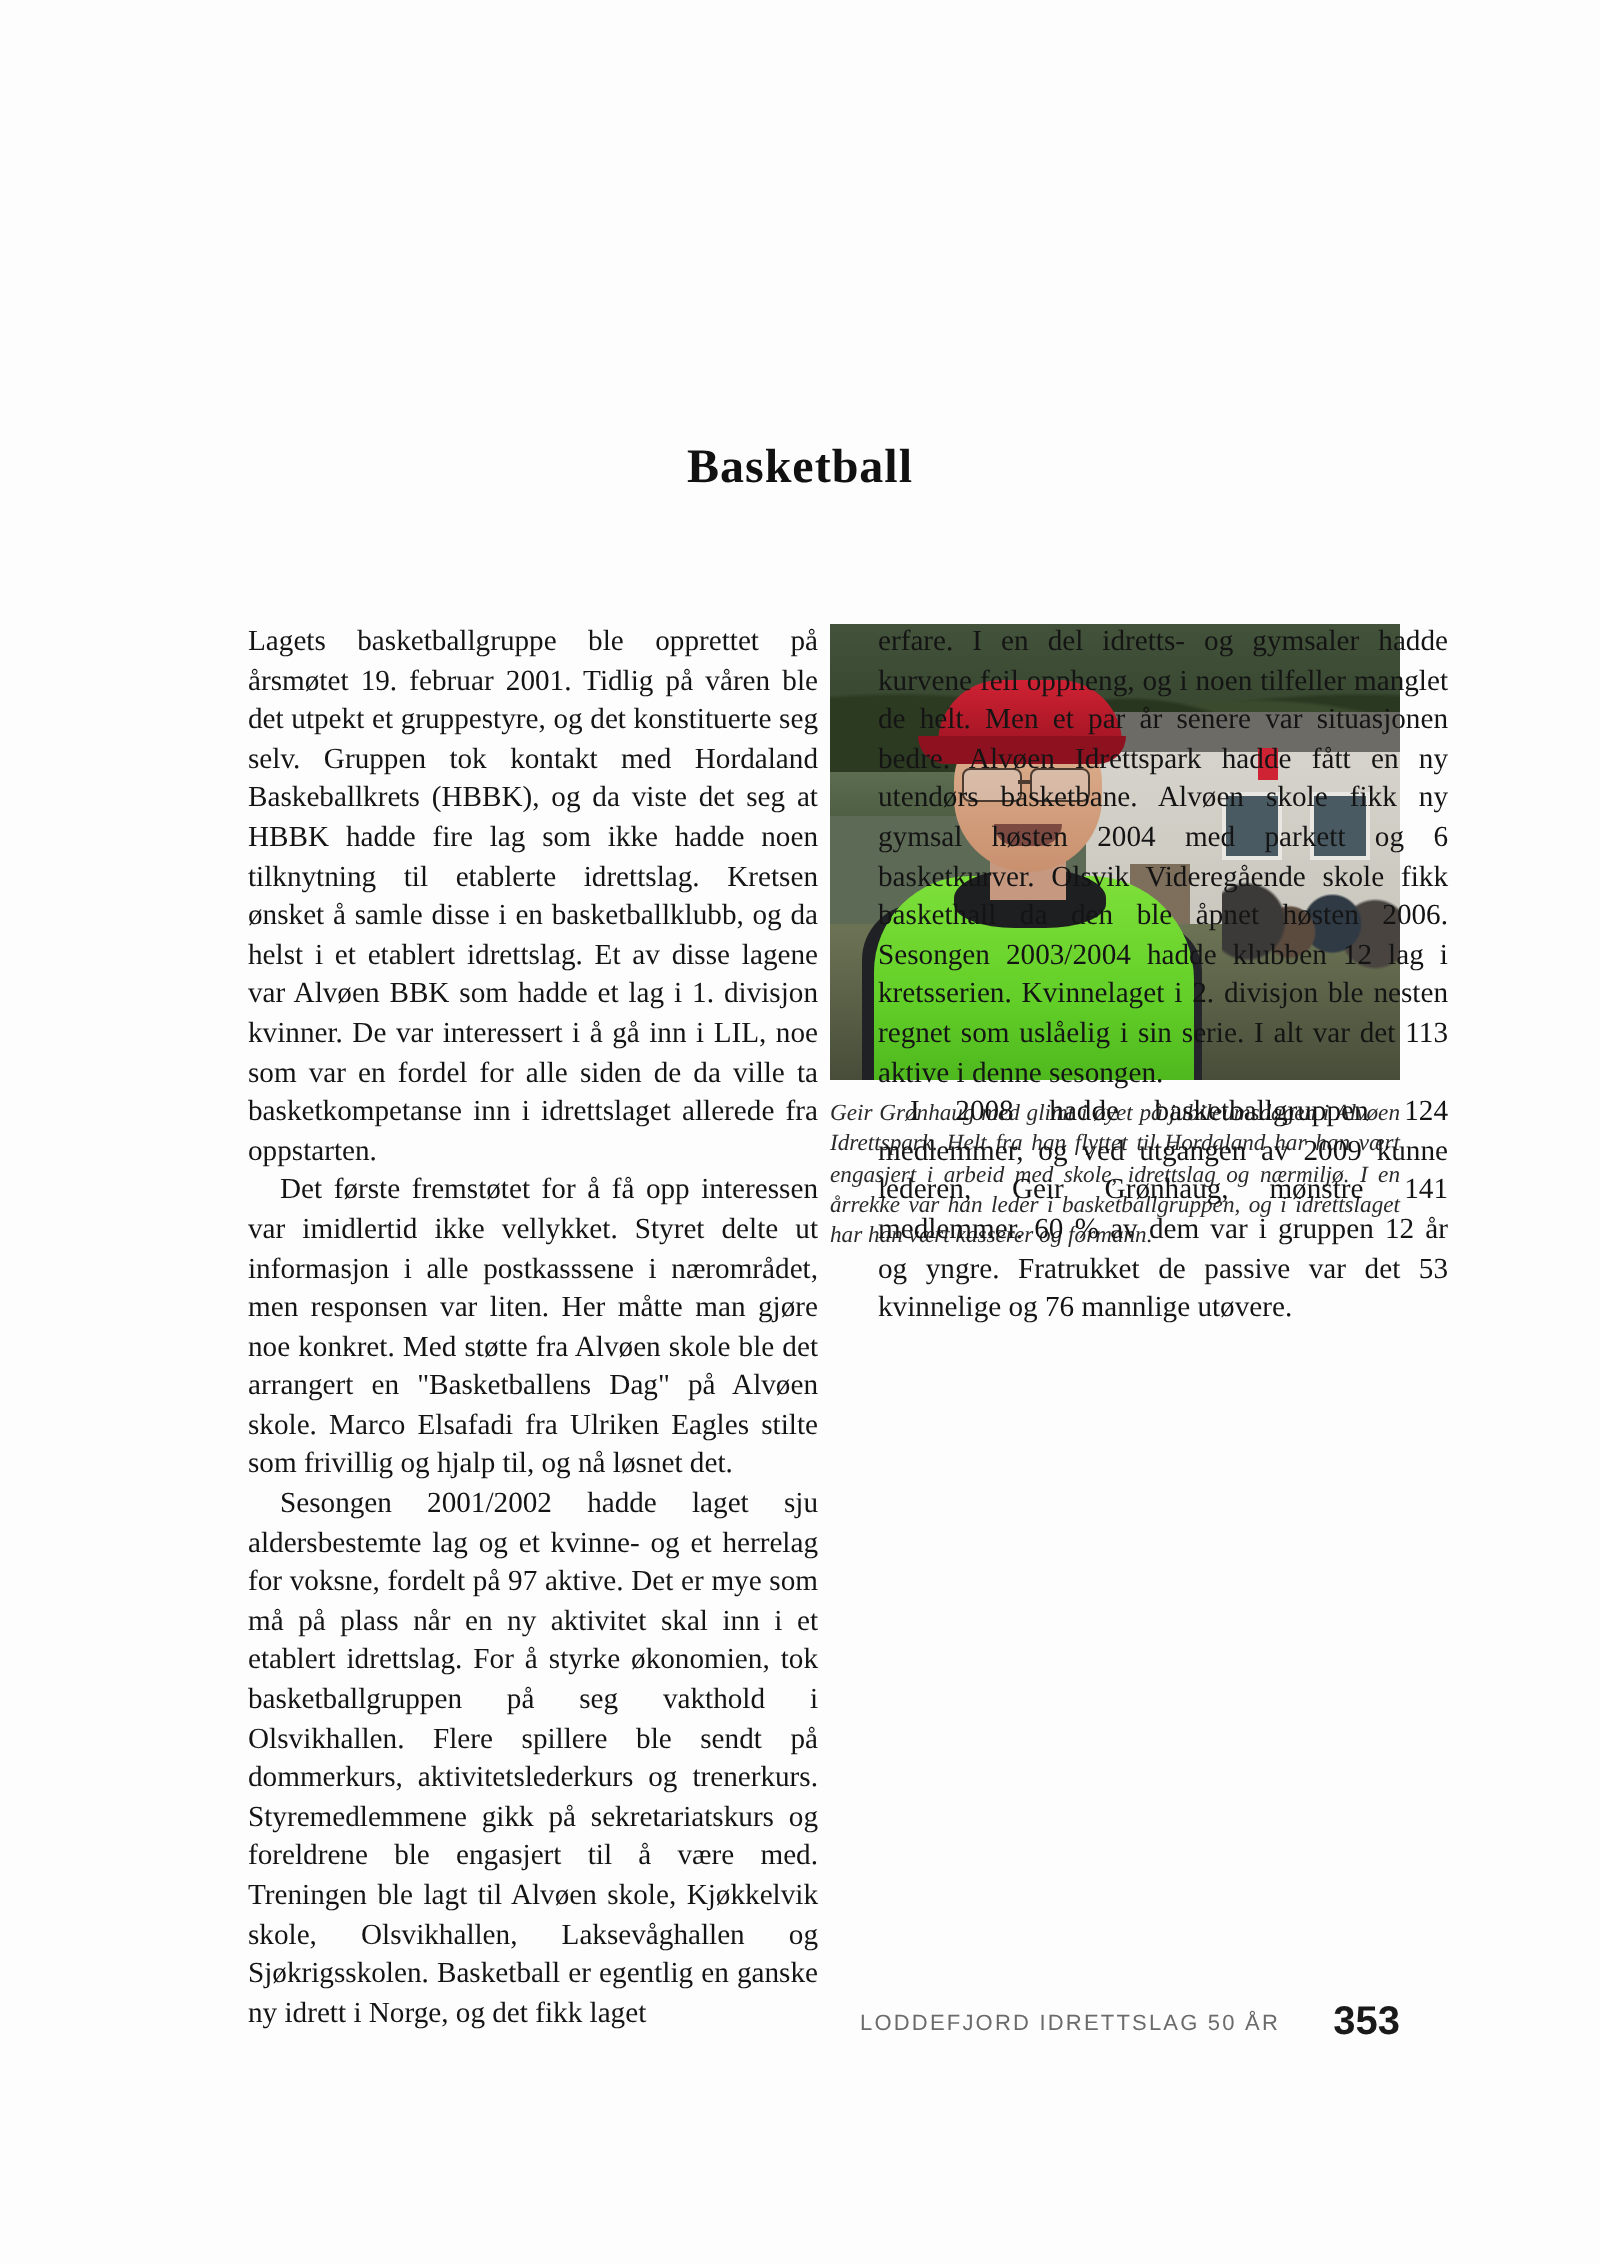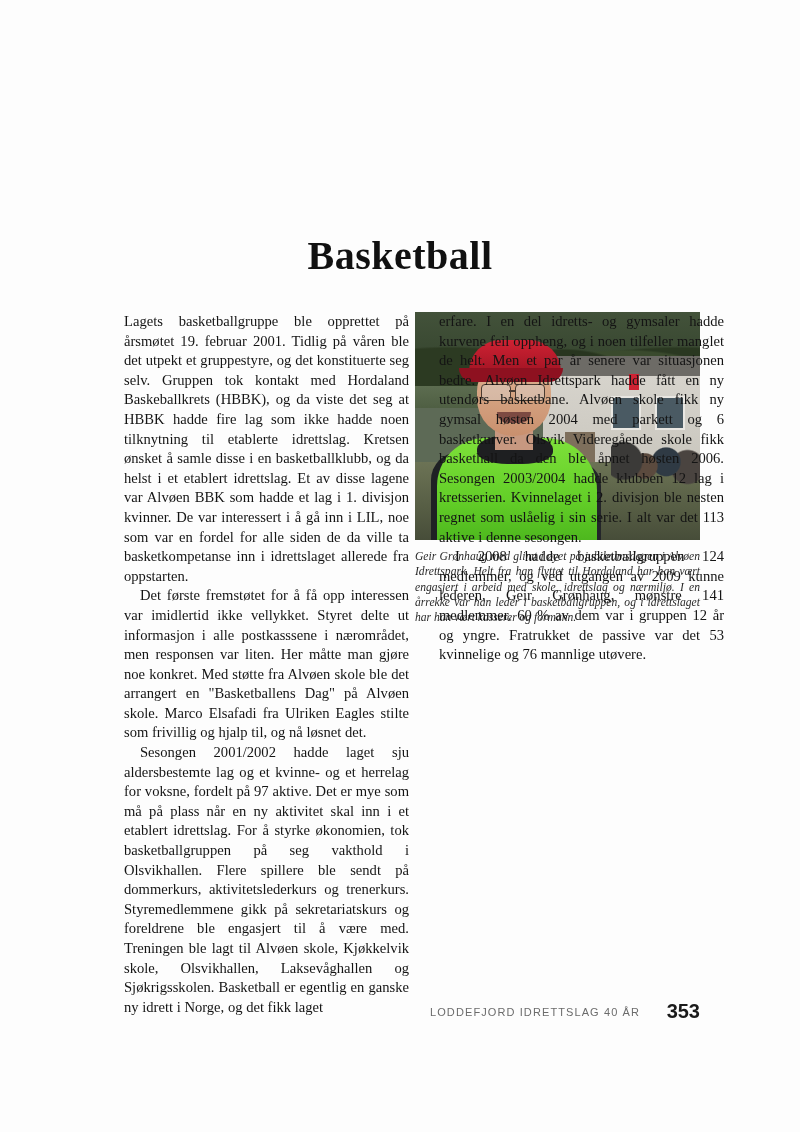--- a/index.html
+++ b/index.html
@@ -23,21 +23,21 @@
     background: #fdfdfd;
   }
   .title {
     position: absolute;
     left: 0;
     top: 205px;
     width: 800px;
     text-align: center;
     font-family: "Liberation Serif", serif;
     font-weight: bold;
-    font-size: 40px;
+    font-size: 24px;
     letter-spacing: 0.5px;
     color: #111;
   }
   .columns {
     position: absolute;
     left: 100px;
     top: 312px;
     width: 600px;
     height: 680px;
     margin-left: 24px;
@@ -256,17 +256,17 @@
       <p>Det første fremstøtet for å få opp interessen var imidlertid ikke vellykket. Styret delte ut informasjon i alle postkasssene i nærområdet, men responsen var liten. Her måtte man gjøre noe konkret. Med støtte fra Alvøen skole ble det arrangert en "Basketballens Dag" på Alvøen skole. Marco Elsafadi fra Ulriken Eagles stilte som frivillig og hjalp til, og nå løsnet det.</p>
       <p>Sesongen 2001/2002 hadde laget sju aldersbestemte lag og et kvinne- og et herrelag for voksne, fordelt på 97 aktive. Det er mye som må på plass når en ny aktivitet skal inn i et etablert idrettslag. For å styrke økonomien, tok basketballgruppen på seg vakthold i Olsvikhallen. Flere spillere ble sendt på dommerkurs, aktivitetslederkurs og trenerkurs. Styremedlemmene gikk på sekretariatskurs og foreldrene ble engasjert til å være med. Treningen ble lagt til Alvøen skole, Kjøkkelvik skole, Olsvikhallen, Laksevåghallen og Sjøkrigsskolen. Basketball er egentlig en ganske ny idrett i Norge, og det fikk laget</p>
     </div>
     <div class="col right">
       <p>erfare. I en del idretts- og gymsaler hadde kurvene feil oppheng, og i noen tilfeller manglet de helt. Men et par år senere var situasjonen bedre. Alvøen Idrettspark hadde fått en ny utendørs basketbane. Alvøen skole fikk ny gymsal høsten 2004 med parkett og 6 basketkurver. Olsvik Videregående skole fikk baskethall da den ble åpnet høsten 2006. Sesongen 2003/2004 hadde klubben 12 lag i kretsserien. Kvinnelaget i 2. divisjon ble nesten regnet som uslåelig i sin serie. I alt var det 113 aktive i denne sesongen.</p>
       <p>I 2008 hadde basketballgruppen 124 medlemmer, og ved utgangen av 2009 kunne lederen, Geir Grønhaug, mønstre 141 medlemmer. 60 % av dem var i gruppen 12 år og yngre. Fratrukket de passive var det 53 kvinnelige og 76 mannlige utøvere.</p>
     </div>
   </div>
 
   <div class="footer">
-    <div class="footer-text">LODDEFJORD IDRETTSLAG 40 ÅR</div>
+    <div class="footer-text">LODDEFJORD IDRETTSLAG 50 ÅR</div>
     <div class="folio">353</div>
   </div>
 
 </div>
 
 </body></html>

